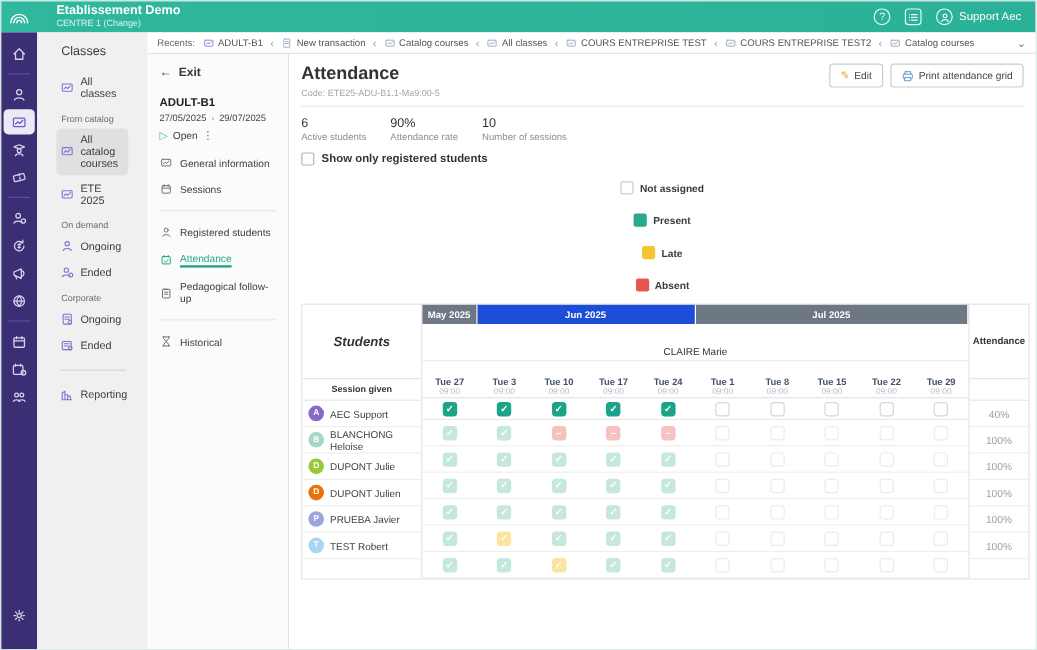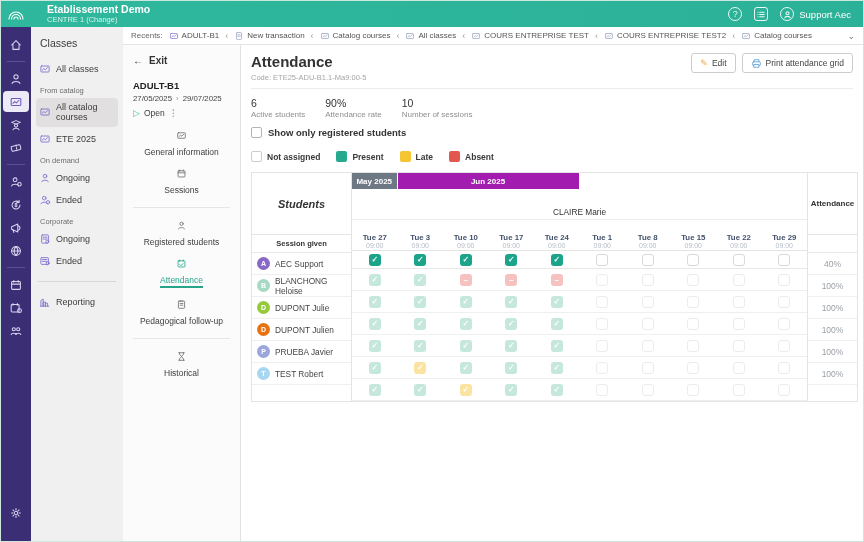--- a/index.html
+++ b/index.html
@@ -25,21 +25,21 @@
   .rail { width:30px; background:#3b2e75; flex:none; display:flex; flex-direction:column; align-items:center; padding-top:6px; }
   .rail-ico { width:26px; height:21px; display:flex; align-items:center; justify-content:center; margin:1px 0; border-radius:4px; color:#d9d3ee; cursor:pointer; }
   .rail-ico svg { stroke:#d9d3ee; }
   .rail-ico.sel { background:#edeaf8; }
   .rail-ico.sel svg { stroke:#6d59c0; }
   .rail-div { width:18px; height:1px; background:#5c4f9b; margin:5px 0; }
   .rail-spacer { flex:1; }
   .rail-bottom { margin-bottom:18px; }
 
   
-  .nav { width:92px; background:#f1f0f0; flex:none; padding:8px 5px; font-size:9px; color:#3c3c3c; overflow:hidden; }
+  .nav { width:92px; background:#f1f0f0; flex:none; padding:8px 16px; font-size:9px; color:#3c3c3c; overflow:hidden; }
   .nav-title { font-size:10.5px; color:#3a3a3a; margin:2px 0 10px 4px; }
   .nav-item { display:flex; align-items:center; gap:5px; padding:4px 3px; border-radius:4px; cursor:pointer; margin-bottom:2px; }
   .nav-item svg { flex:none; stroke:#8272cf; }
   .nav-item.sel { background:#e1dfdf; }
   .nav-sec { font-size:7.5px; color:#6d6d6d; margin:7px 0 3px 4px; }
   .nav-div { height:1px; background:#d8d6d6; margin:10px 2px; }
   .nav-label { line-height:1.15; }
 
   
   .right-col { flex:1; display:flex; flex-direction:column; min-width:0; }
@@ -55,21 +55,21 @@
 
   
   .detail { width:118px; flex:none; background:#fbfbfb; border-right:1px solid #e2e2e2; padding:10px 10px; font-size:8.5px; color:#3d3d3d; }
   .exit-row { display:flex; align-items:center; gap:6px; font-size:10px; font-weight:bold; color:#333; cursor:pointer; margin-bottom:14px; }
   .cls-name { font-weight:bold; font-size:9.5px; color:#222; margin-bottom:3px; }
   .cls-dates { font-size:7.8px; color:#444; display:flex; gap:4px; align-items:center; margin-bottom:5px; }
   .cls-dates .gt { color:#999; }
   .open-row { display:flex; align-items:center; gap:4px; margin-bottom:12px; }
   .play { color:#4cbf8e; font-size:9px; }
   .kebab { color:#666; font-size:9px; cursor:pointer; letter-spacing:0; }
-  .menu-item { display:flex; align-items:center; gap:6px; margin:11px 0; cursor:pointer; color:#3d3d3d;flex-direction:column; }
+  .menu-item { display:flex; align-items:center; gap:6px; margin:11px 0; cursor:pointer; color:#3d3d3d; }
   .menu-item svg { stroke:#6f6f6f; flex:none; }
   .menu-item.sel { color:#26a58b; }
   .menu-item.sel svg { stroke:#26a58b; }
   .menu-item.sel .mi-label { border-bottom:2px solid #26a58b; padding-bottom:1px; }
   .menu-div { height:1px; background:#e6e6e6; margin:12px 0; }
 
   
   .main { flex:1; background:#fff; padding:8px 10px; overflow:hidden; }
   .main-head { display:flex; align-items:flex-start; }
   .main-title { font-size:15px; font-weight:bold; color:#333; }
@@ -77,39 +77,39 @@
   .head-btns { margin-left:auto; display:flex; gap:6px; }
   .btn { display:flex; align-items:center; gap:4px; border:1px solid #ccc; border-radius:3px; background:#fff; padding:3px 8px; font-size:8.5px; color:#444; cursor:pointer; height:20px; font-family:"Liberation Sans",sans-serif; }
   .pencil { color:#f0a43c; font-size:9px; }
   .head-sep { height:1px; background:#ececec; margin:6px 0 8px; }
   .stats { display:flex; gap:20px; }
   .stat-val { font-size:10.5px; color:#333; }
   .stat-lab { font-size:8px; color:#8f8f8f; margin-top:1px; }
   .filter-row { display:flex; align-items:center; gap:6px; margin-top:8px; cursor:pointer; }
   .cb { width:11px; height:11px; border:1.4px solid #b5b5b5; border-radius:2px; background:#fff; }
   .filter-lab { font-size:9.5px; font-weight:bold; color:#333; }
-  .legend { display:flex; gap:16px; margin-top:13px; align-items:center; }
+  .legend { display:flex; gap:16px; margin-top:13px; align-items:center;flex-direction:column; }
   .lg-item { display:flex; align-items:center; gap:5px; }
   .lg-sw { width:11px; height:11px; border-radius:2px; }
   .lg-sw.bordered { border:1px solid #ccc; background:#fff; }
   .lg-lab { font-size:8.5px; font-weight:bold; color:#3a3a3a; }
 
   
   .att-table { display:flex; margin-top:10px; border:1px solid #e4e4e4; width:607px; background:#fff; }
   .col-students { width:100px; flex:none; border-right:1px solid #e4e4e4; }
   .col-grid { width:455px; flex:none; }
   .col-att { width:50px; flex:none; border-left:1px solid #e4e4e4; }
   .students-head { height:62px; border-bottom:1px solid #e4e4e4; display:flex; align-items:center; justify-content:center; font-size:11px; font-weight:bold; color:#333;font-style:italic; }
   .sg-left { height:18px; border-bottom:1px solid #e8e8e8; display:flex; align-items:center; justify-content:center; font-size:7.5px; font-weight:bold; color:#333; }
   .stu-row { height:22px; border-bottom:1px solid #efefef; display:flex; align-items:center; gap:5px; padding-left:5px; font-size:8.3px; color:#444; cursor:pointer; }
   .avatar { width:13px; height:13px; border-radius:50%; color:#fff; font-size:7px; font-weight:bold; display:flex; align-items:center; justify-content:center; flex:none; }
   .months-row { height:32px; display:flex; }
   .month-cell { height:16px; display:flex; align-items:center; justify-content:center; color:#fff; font-size:8px; font-weight:bold; border-right:1px solid #fff; }
   .month-dark { background:#6e7884; }
-  .month-light { background:#a21caf; }
+  .month-light { background:#1d4ed8; }
   .teacher-row { height:15px; border-bottom:1px solid #ececec; display:flex; align-items:center; justify-content:center; font-size:8.3px; color:#333; }
   .spacer-row { height:11px; }
   .dates-row { height:20px; border-bottom:1px solid #e4e4e4; display:flex; }
   .date-cell { width:45.5px; text-align:center; line-height:1.2; padding-top:2px; }
   .date-day { font-size:7.8px; font-weight:bold; color:#42506b; }
   .date-time { font-size:7px; color:#b3bcc5; }
   .marks-row { display:flex; border-bottom:1px solid #efefef; }
   .marks-row.sg { height:18px; border-bottom:1px solid #e8e8e8; }
   .marks-row.stu { height:22px; }
   .mark-cell { width:45.5px; display:flex; align-items:center; justify-content:center; cursor:pointer; }
@@ -534,20 +534,21 @@
                   <div class="stu-row">
                     <div class="avatar" style="background: rgb(167, 215, 240);">T</div>
                     <div class="stu-name">TEST Robert</div>
                   </div>
                 </div>
             </div>
             <div class="col-grid">
               <div class="months-row" id="months-row">
                   <div class="month-cell month-dark" style="width: 45.5px;">May 2025</div>
                   <div class="month-cell month-light" style="width: 182px;">Jun 2025</div>
+                  <div class="month-cell month-dark" style="width: 227.5px;">Jul 2025</div>
                 </div>
               <div class="teacher-row">CLAIRE Marie</div>
               <div class="spacer-row"></div>
               <div class="dates-row" id="dates-row">
                   <div class="date-cell">
                     <div class="date-day">Tue 27</div>
                     <div class="date-time">09:00</div>
                   </div>
                   <div class="date-cell">
                     <div class="date-day">Tue 3</div>

